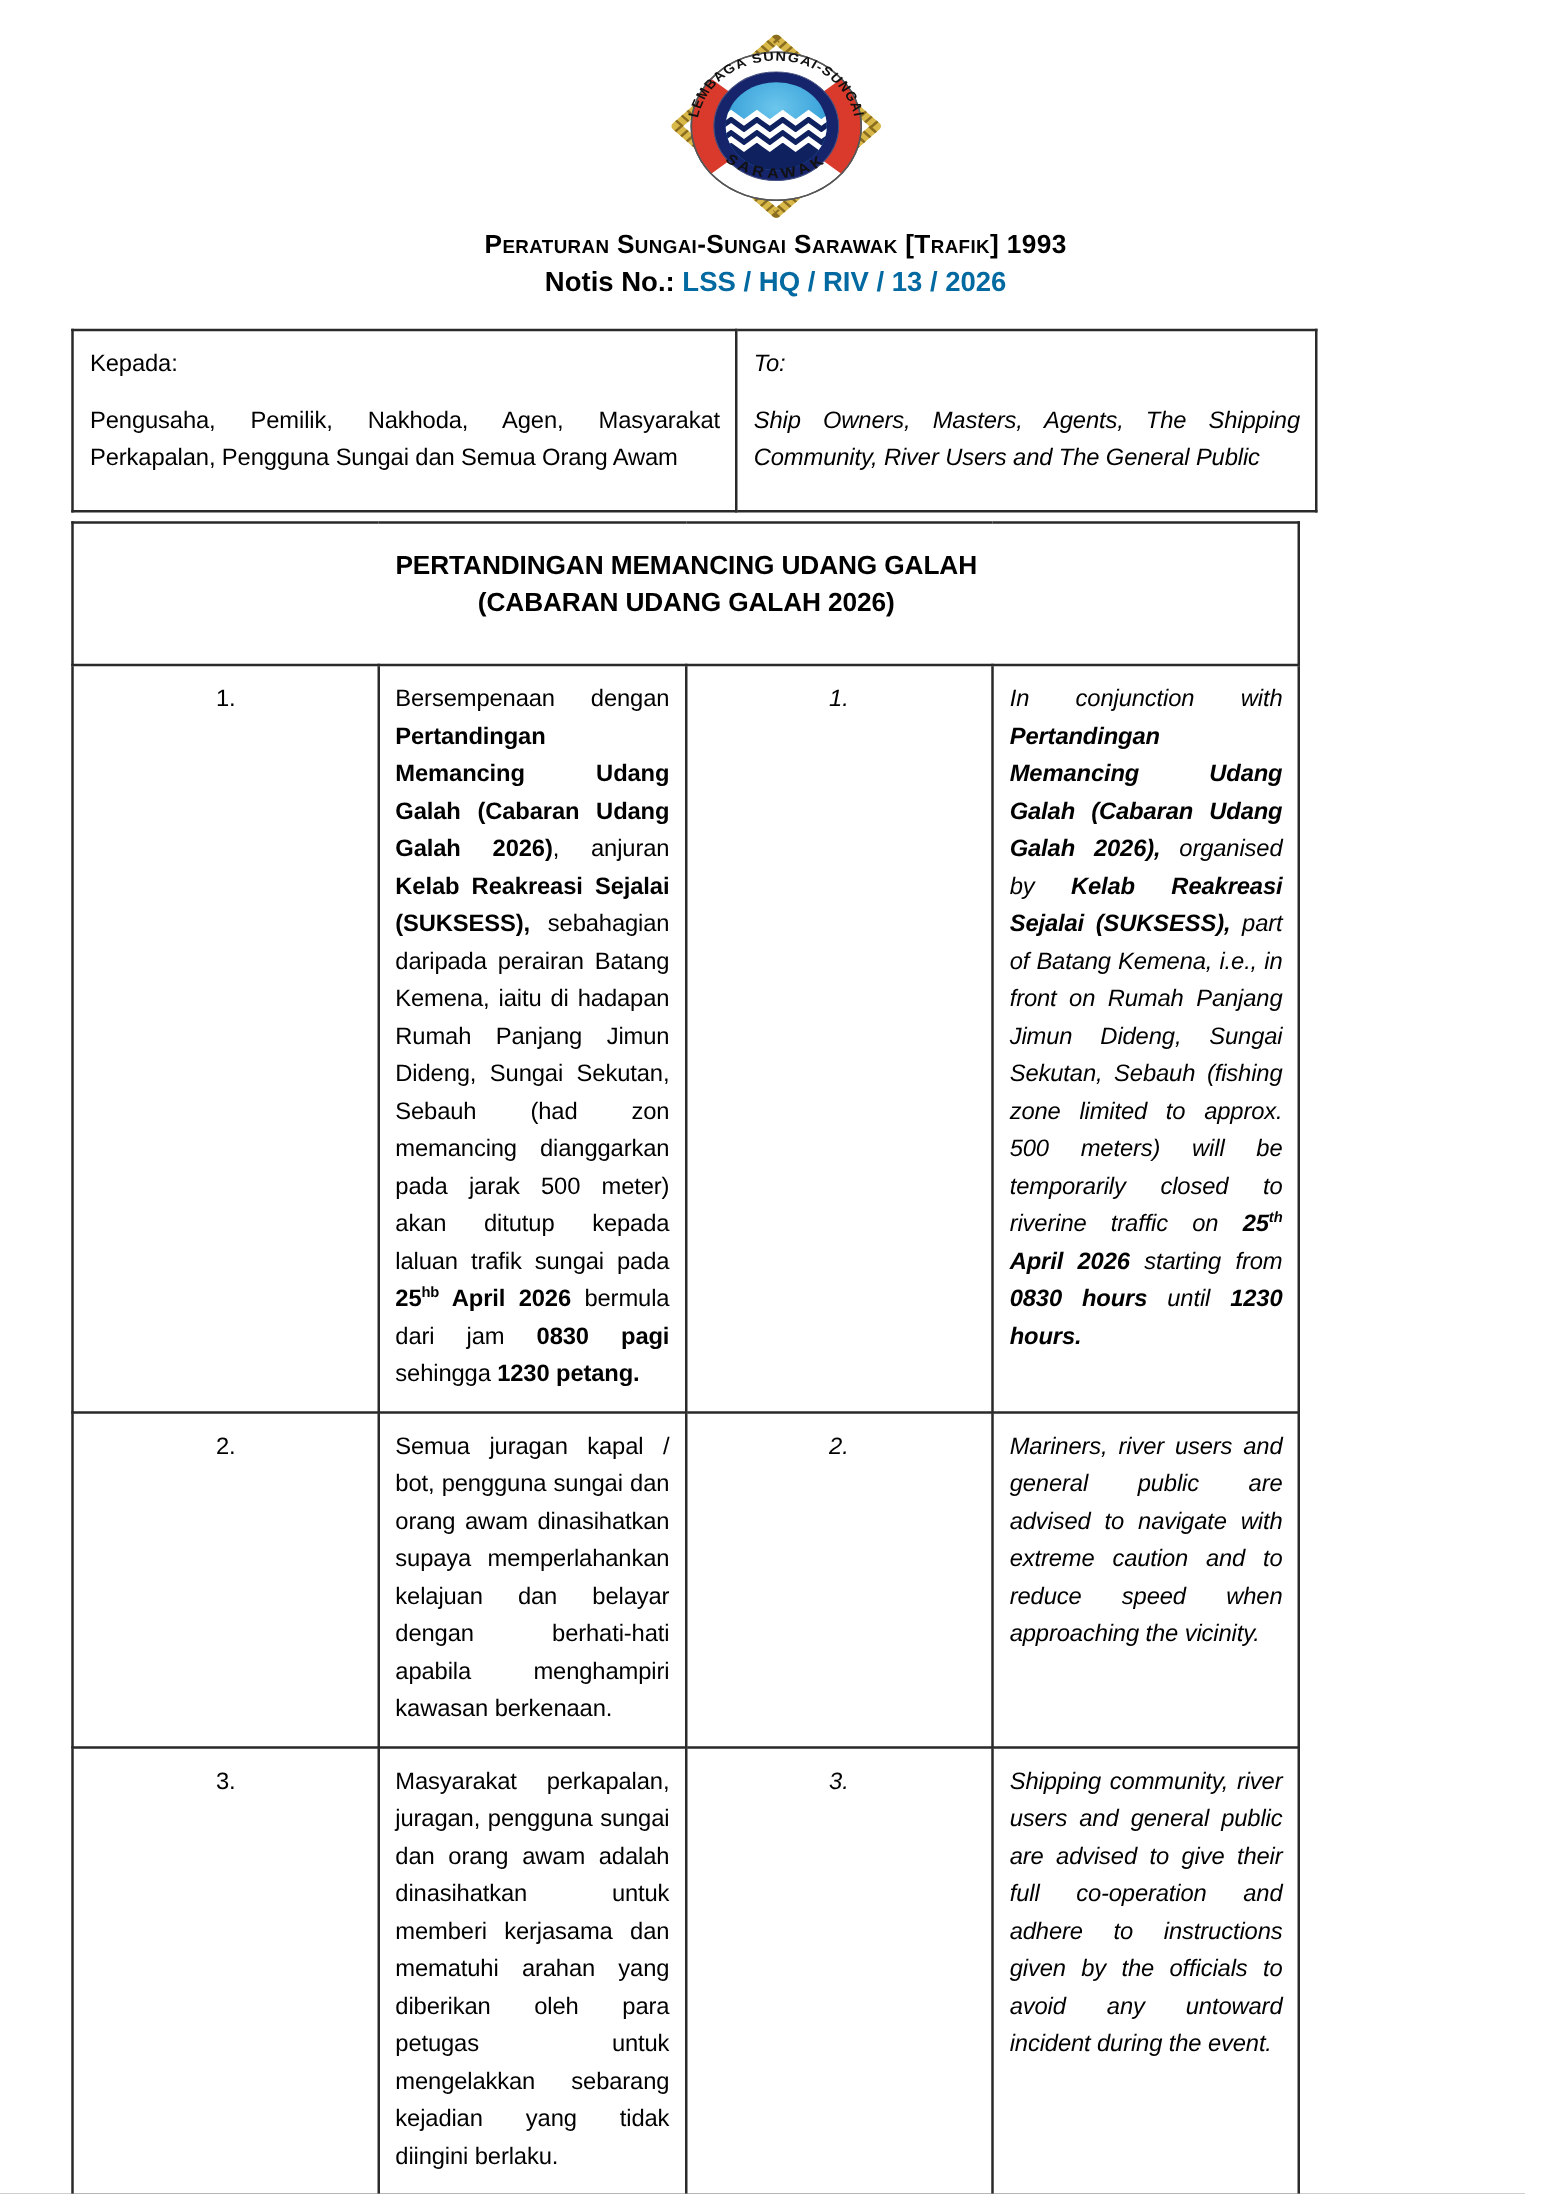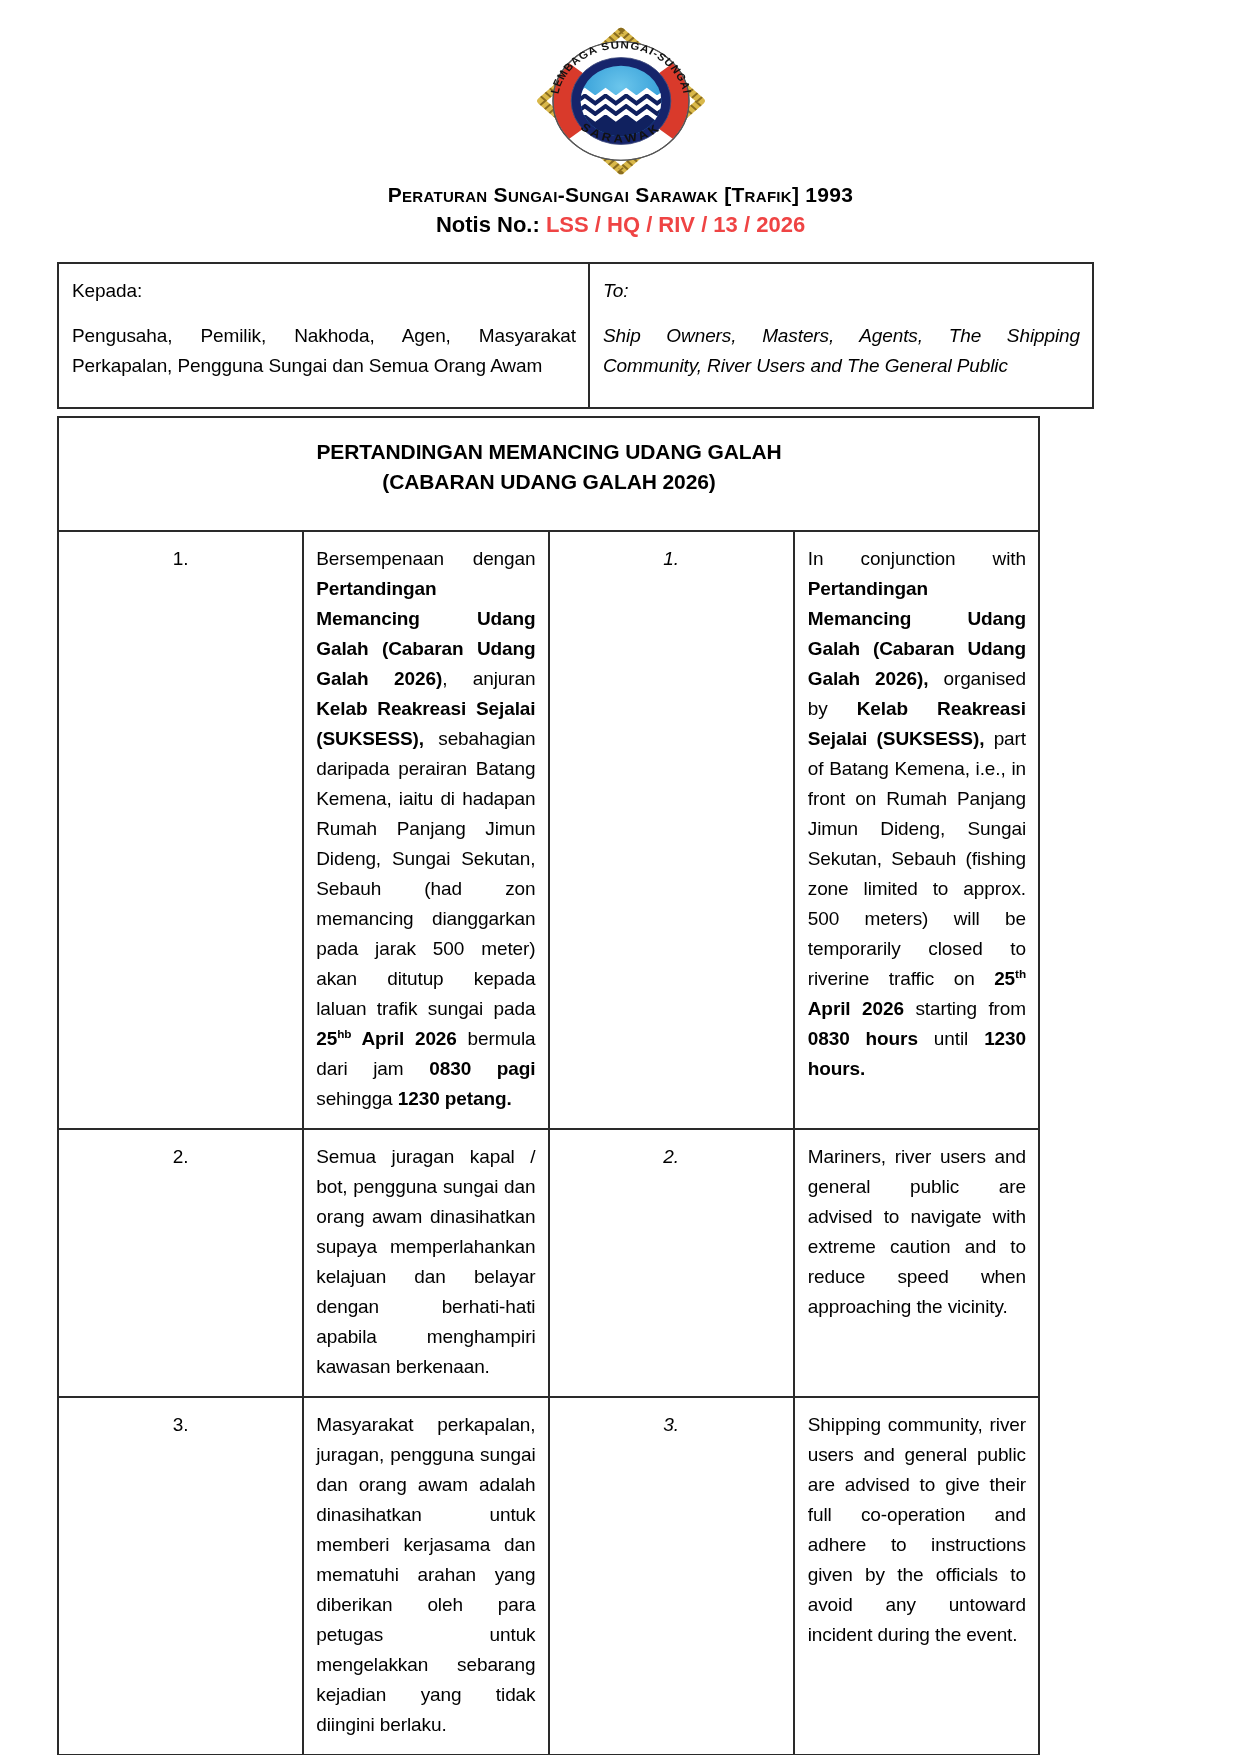--- a/index.html
+++ b/index.html
@@ -11,42 +11,42 @@
   
   .header{width:100%;text-align:center;padding-top:26px;}
   .logo-wrap{display:inline-block;width:172px;height:150px;}
   .doc-title{
     margin-top:14px;font-size:27px;font-weight:bold;line-height:32px;letter-spacing:.3px;
   }
   .doc-regulation{
     font-size:21px;font-weight:bold;line-height:30px;font-variant:small-caps;letter-spacing:.3px;
   }
   .doc-noticeno{font-size:22px;font-weight:bold;line-height:30px;}
-  .doc-noticeno .no-value{color:#ef4444;}
+  .doc-noticeno .no-value{color:#0369a1;}
   
   .tables{width:983px;margin-left:57px;margin-top:22px;}
   table{border-collapse:collapse;table-layout:fixed;width:983px;}
   td{
     border:2px solid #2a2a2a;vertical-align:top;
     font-size:19px;line-height:30px;letter-spacing:-.1px;
     padding:12px 12px 14px 13px;box-sizing:border-box;
   }
   .tbl-addr{margin-bottom:7px;}
   .tbl-addr tr{height:145px;}
   .addr-my{width:531px;}
-  .addr-en{width:504px;font-style:italic;}
+  .addr-en{width:464px;font-style:italic;}
   .addr-body{margin-top:15px;text-align:justify;}
   .cell-title{
     text-align:center;font-weight:bold;font-size:21px;line-height:30px;
     padding-top:19px;height:114px;
   }
   td.num{width:60px;text-align:center;padding-left:2px;padding-right:2px;}
   td.body-my{width:471px;text-align:justify;padding-left:12px;}
   td.num-en{width:64px;text-align:center;font-style:italic;padding-left:2px;padding-right:2px;}
-  td.body-en{width:388px;text-align:justify;}
+  td.body-en{width:388px;text-align:justify;font-style:italic;}
   tr.row-1{height:408px;}
   tr.row-2{height:183px;}
   tr.row-3{height:227px;}
   .b{font-weight:bold;}
   sup{font-size:.62em;line-height:0;vertical-align:super;}
   .logo-arc-text{font-family:"Liberation Sans", sans-serif;font-weight:bold;fill:#111;}
 </style>
 </head>
 <body>
 

